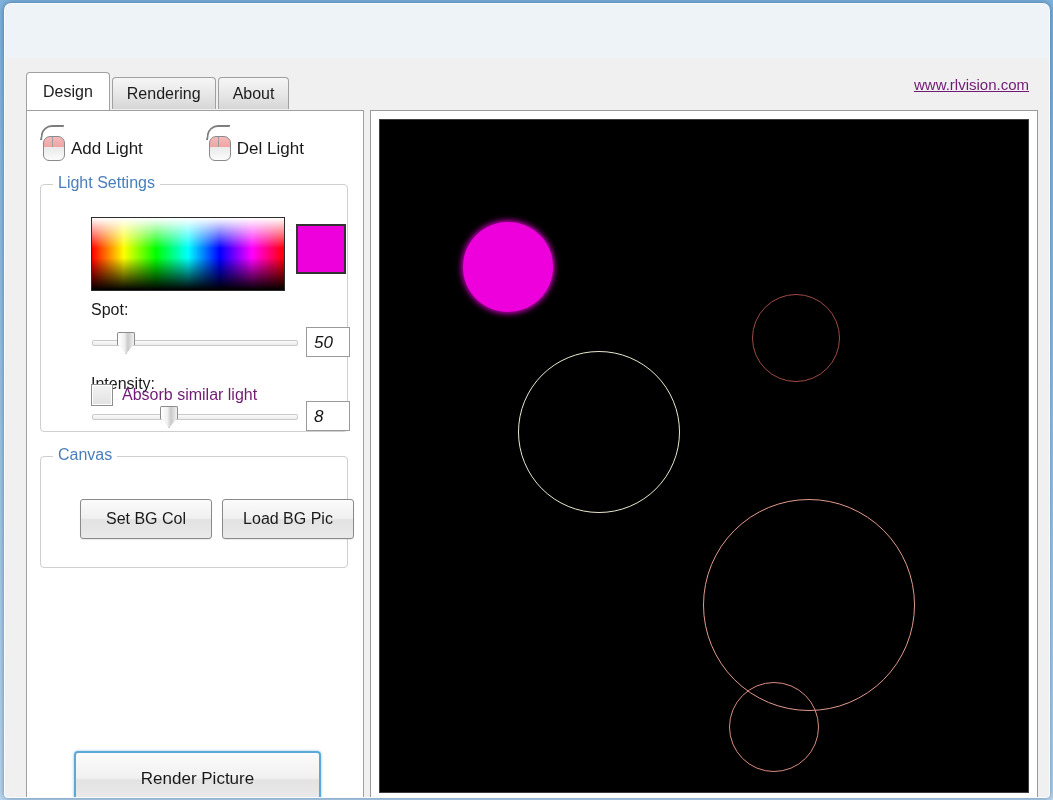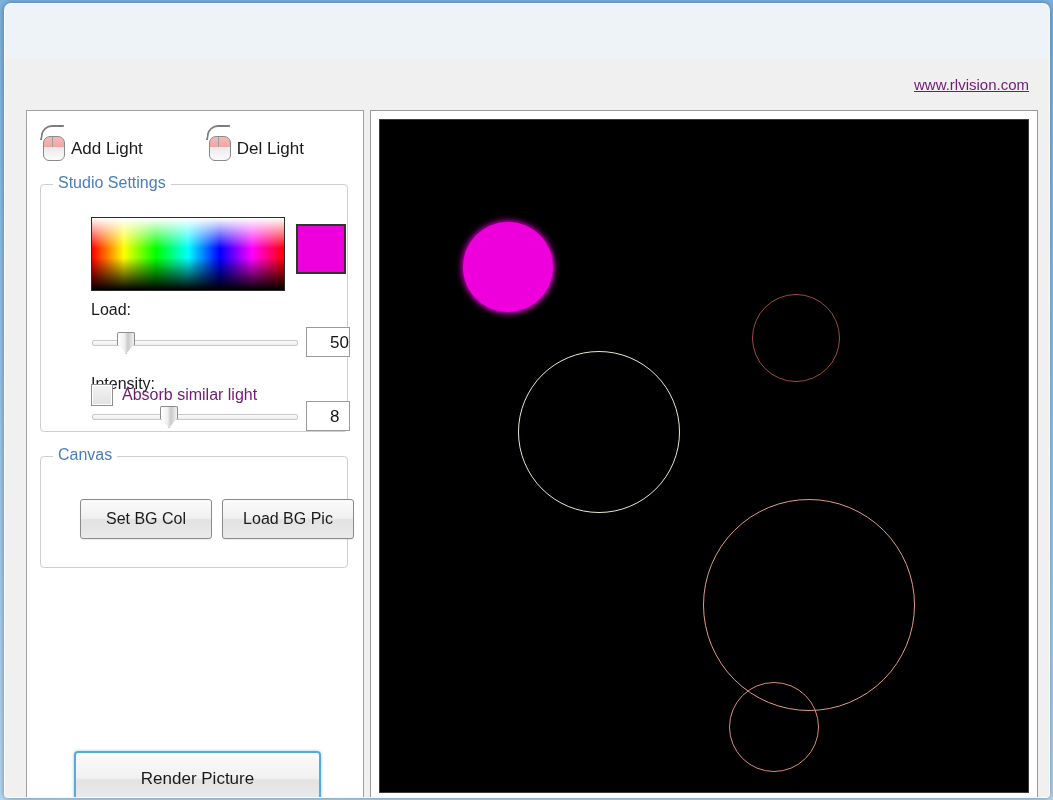--- a/index.html
+++ b/index.html
@@ -239,22 +239,23 @@
     clip-path: polygon(0 0, 100% 0, 50% 100%);
   }
   .numbox {
     position: absolute;
     width: 44px; height: 30px;
     border: 1px solid #9a9a9a;
     background: #ffffff;
     font-size: 17px;
     color: #141414;
     line-height: 30px;
-    padding-left: 23px;
+    padding-left: 7px;
     box-sizing: border-box;
+    font-style: italic;
   }
 
   
   .chkrow { position: absolute; left: 50px; top: 196px; display: flex; align-items: center; gap: 9px; cursor: pointer; }
   .chkbox {
     width: 20px; height: 20px;
     border: 1px solid #8e8e8e;
     background: linear-gradient(to bottom,#f3f3f3,#e2e2e2);
     box-shadow: inset 0 0 0 1px #ffffff;
   }
@@ -312,20 +313,25 @@
 <body>
 
 <div id="app">
   <div class="window">
 
 
     <div class="client">
 
       <a class="weblink" href="#">www.rlvision.com</a>
 
+      <div class="tabstrip">
+        <div class="tab active">Design</div>
+        <div class="tab">Rendering</div>
+        <div class="tab">About</div>
+      </div>
 
       <div class="tabpanel">
 
         <div class="lightbtns">
           <div class="lightbtn">
             <span class="mouse-icon">
               <span class="mouse-cord"></span>
               <span class="mouse-body"></span>
             </span>
             <span class="lbl">Add Light</span>
@@ -333,26 +339,26 @@
           <div class="lightbtn">
             <span class="mouse-icon">
               <span class="mouse-cord"></span>
               <span class="mouse-body"></span>
             </span>
             <span class="lbl">Del Light</span>
           </div>
         </div>
 
         <div class="group" id="grp-light">
-          <div class="g-title">Studio Settings</div>
+          <div class="g-title">Light Settings</div>
 
           <div class="colorbox"></div>
           <div class="swatch" id="color-swatch" style="background: rgb(238, 0, 221);"></div>
 
-          <div class="fieldlabel" style="left:50px; top:116px;">Load:</div>
+          <div class="fieldlabel" style="left:50px; top:116px;">Spot:</div>
           <div class="track" id="track-size" style="left:51px; top:155px; width:204px;">
             <div class="thumb" id="thumb-size" style="top: -9px; left: 24px;">
               <div class="tbody"></div>
               <div class="tpoint"></div>
             </div>
           </div>
           <div class="numbox" style="left:265px; top:142px;">50</div>
 
           <div class="fieldlabel" style="left:50px; top:190px;">Intensity:</div>
           <div class="track" id="track-intensity" style="left:51px; top:229px; width:204px;">

